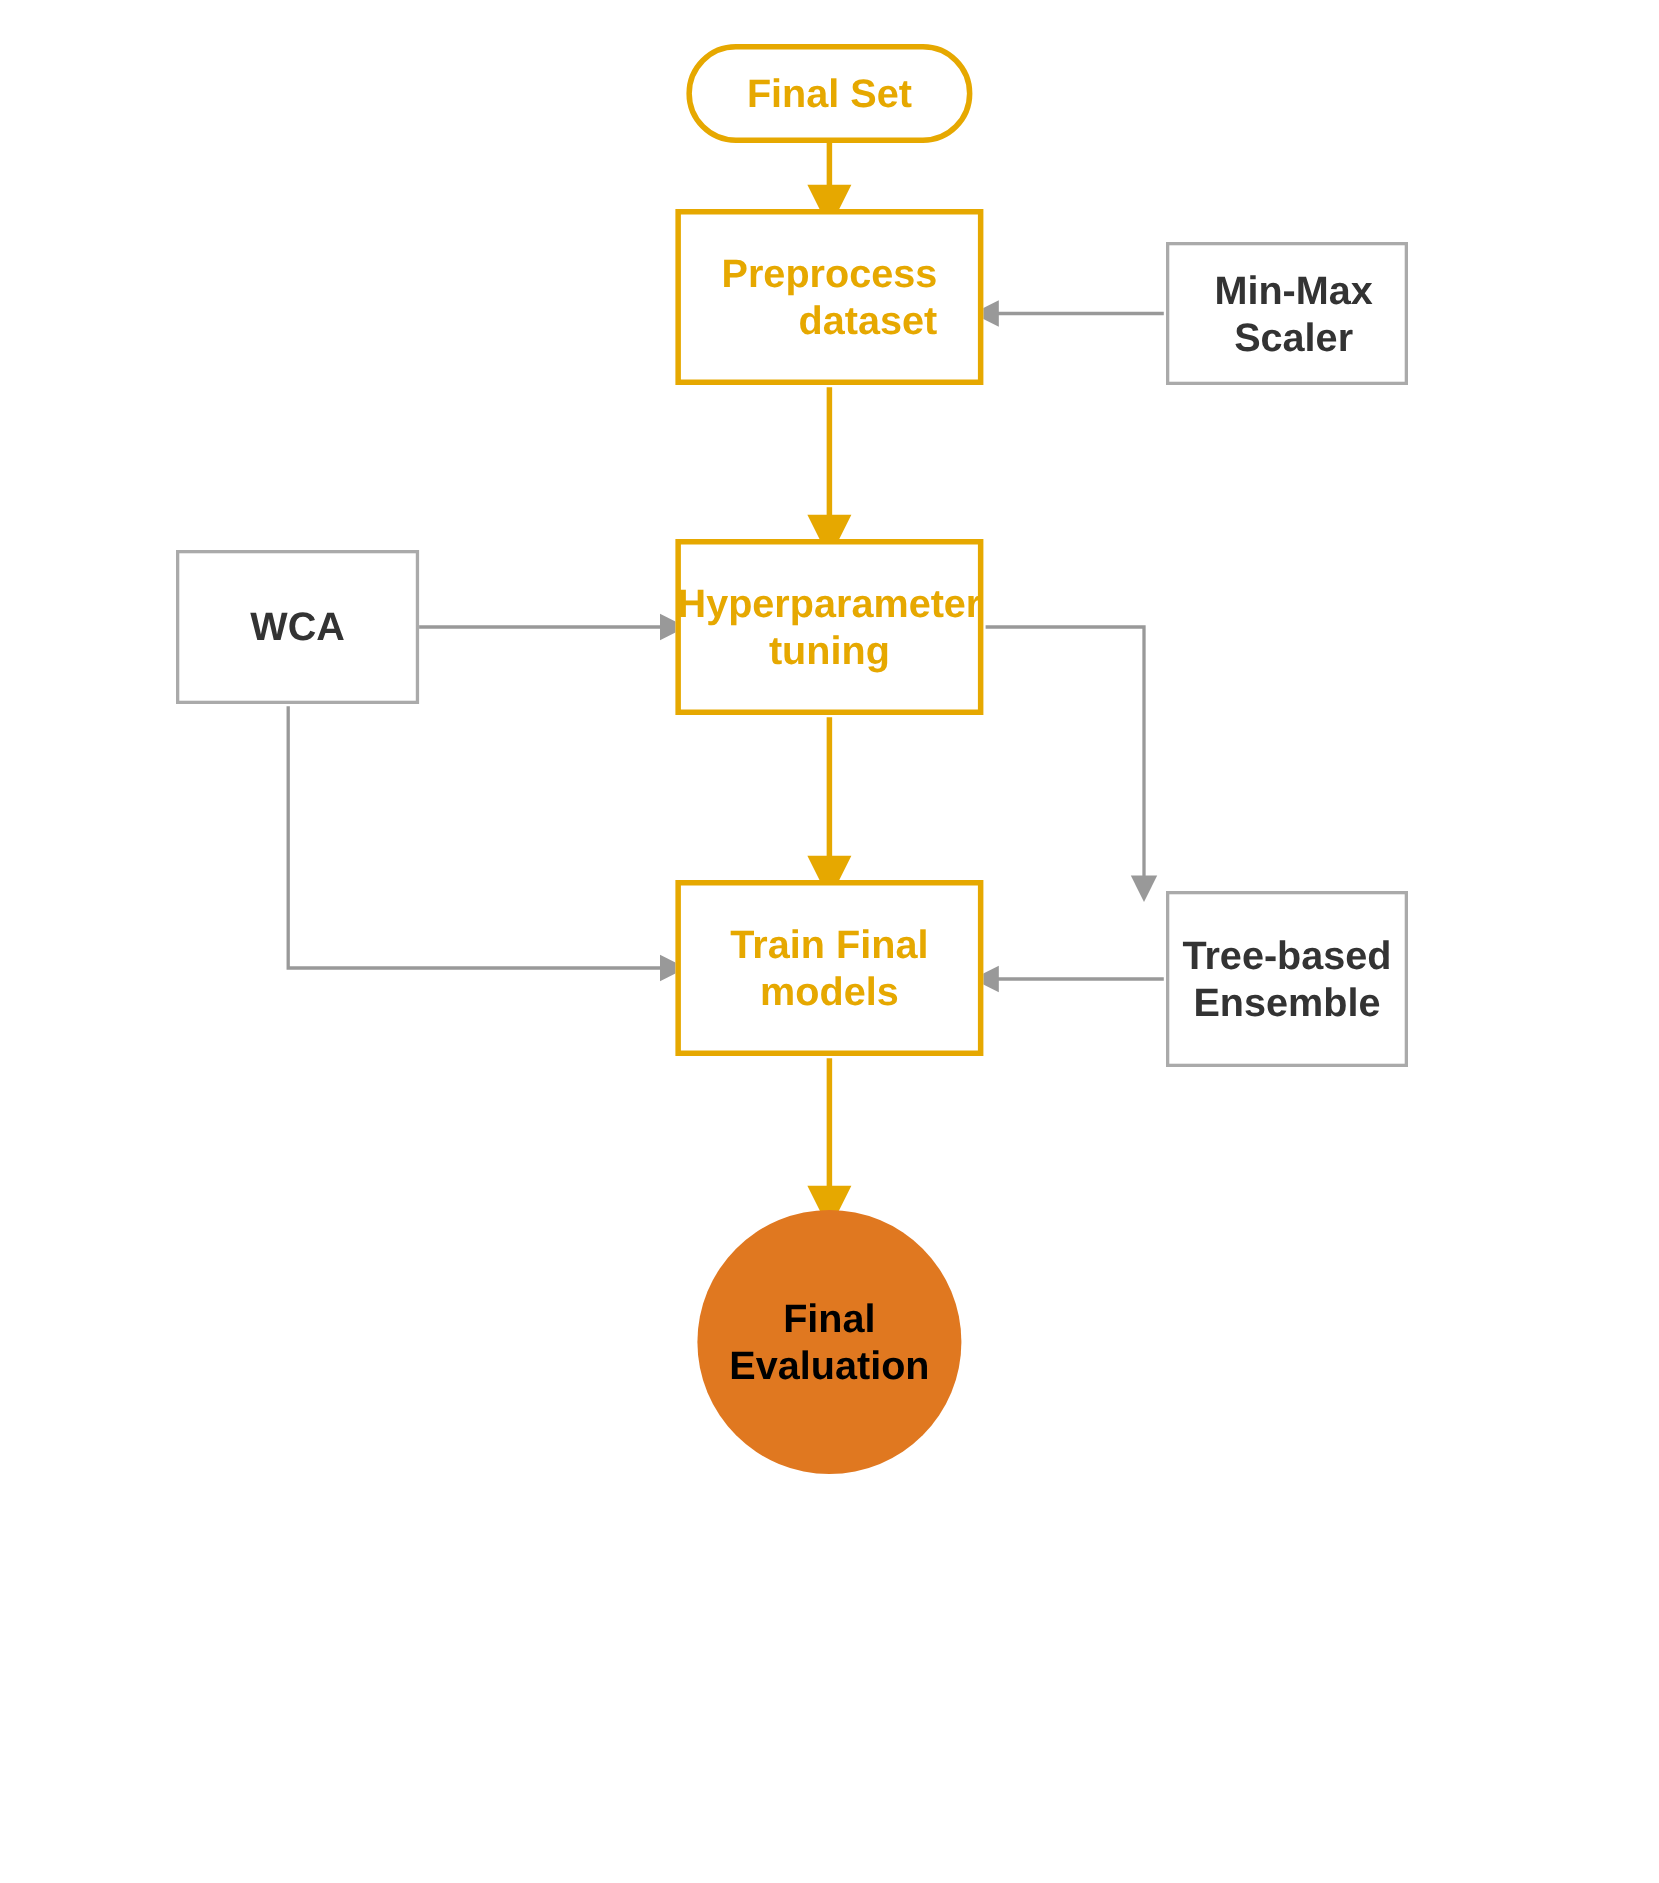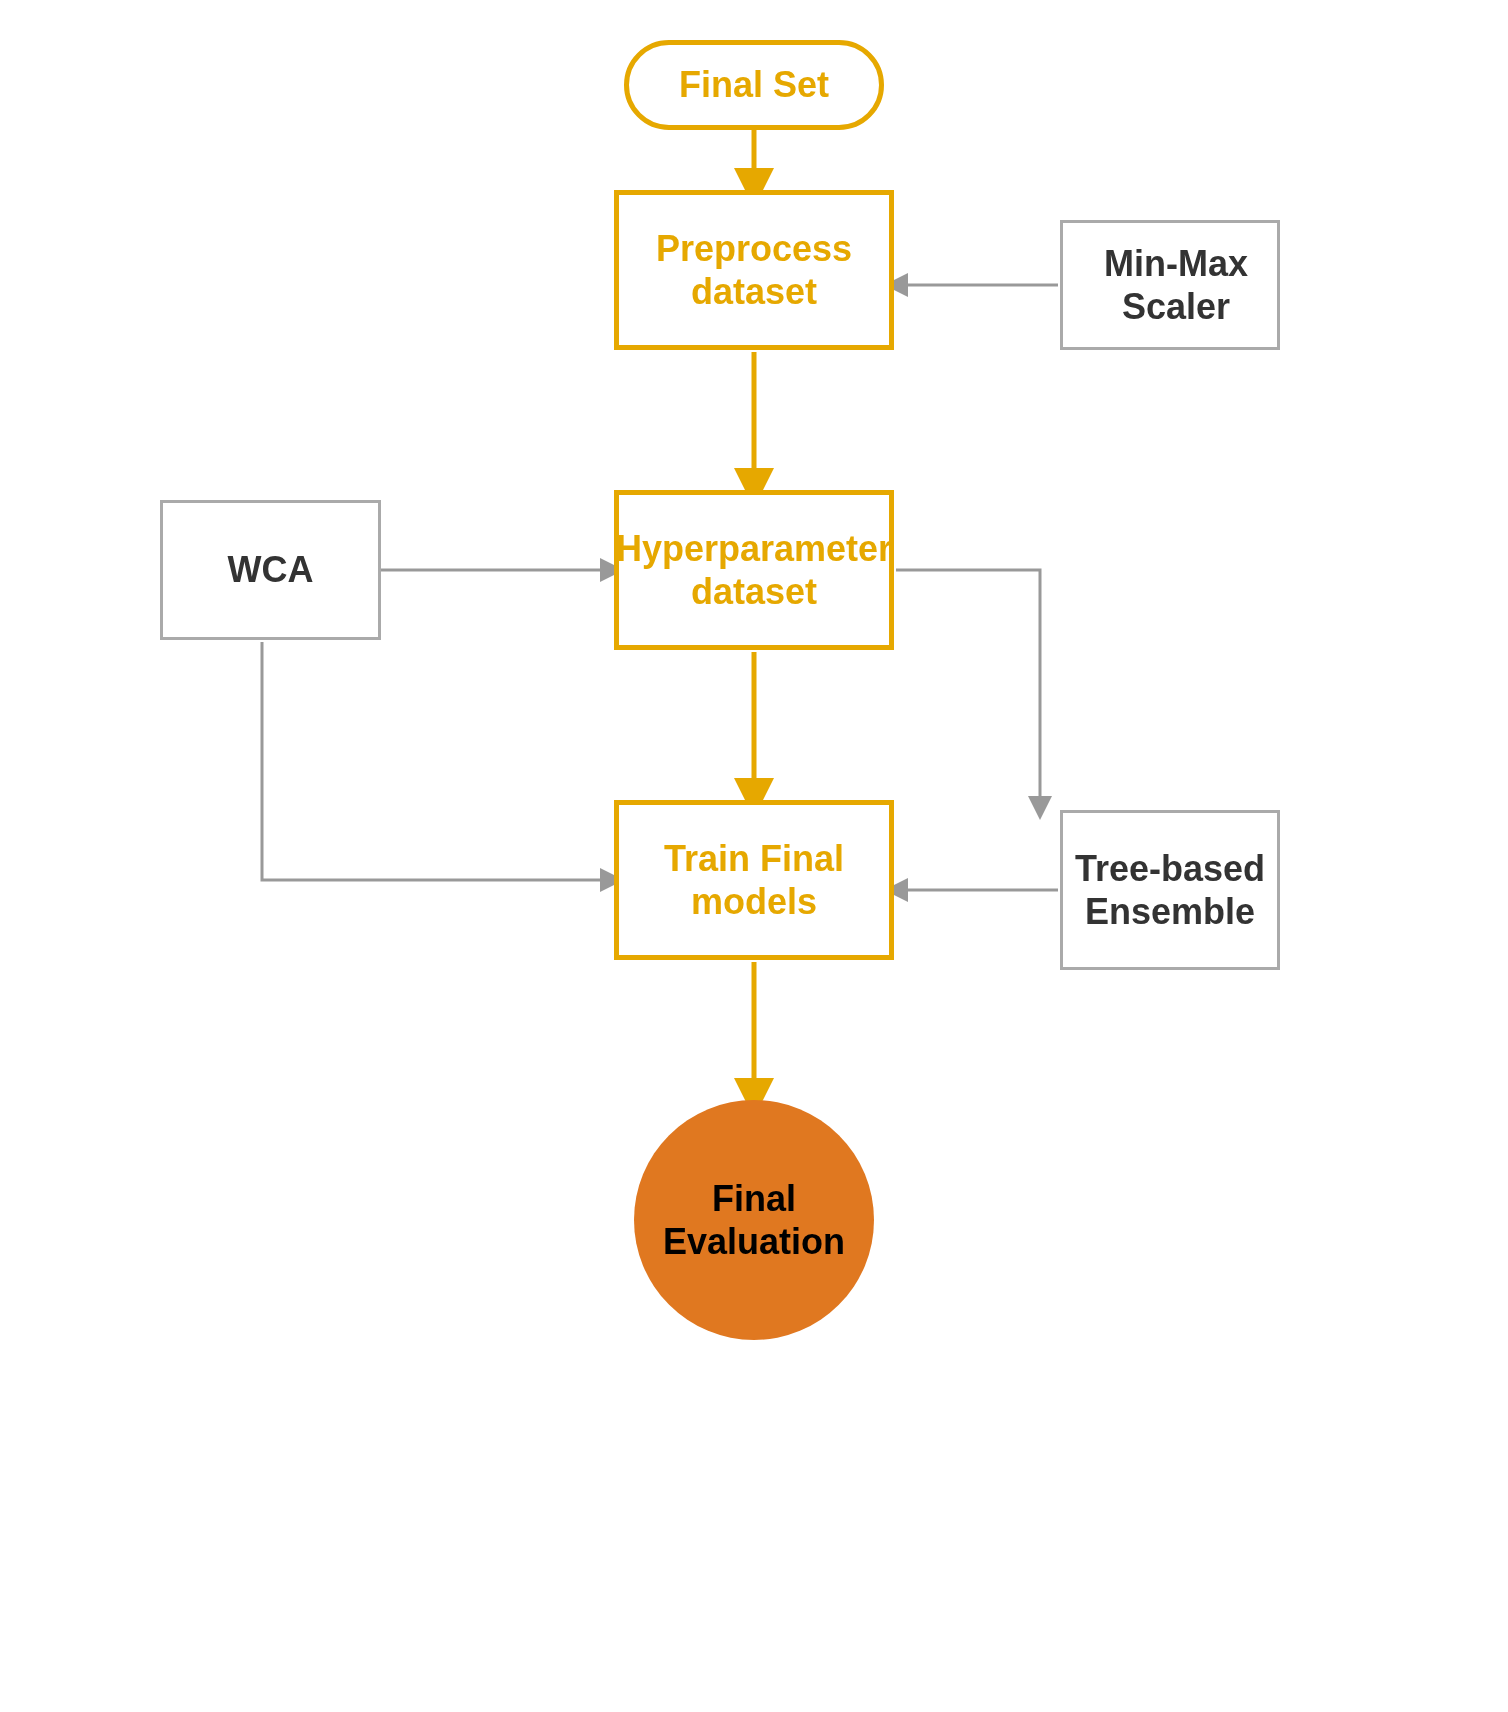--- a/index.html
+++ b/index.html
@@ -38,20 +38,21 @@
       left: 624px;
     }
 
     .node-preprocess {
       width: 280px;
       height: 160px;
       border: 5px solid #E6A800;
       background: #fff;
       top: 190px;
       left: 614px;
+      text-align: right;
     }
 
     .node-hyperparameter {
       width: 280px;
       height: 160px;
       border: 5px solid #E6A800;
       background: #fff;
       top: 490px;
       left: 614px;
     }
@@ -159,21 +160,21 @@
     <span class="node-text text-gold">Final Set</span>
   </div>
 
   <div class="node node-preprocess">
     <span class="node-text text-gold" style="white-space: pre-line;">Preprocess
 dataset</span>
   </div>
 
   <div class="node node-hyperparameter">
     <span class="node-text text-gold" style="white-space: pre-line;">Hyperparameter
-dataset</span>
+tuning</span>
   </div>
 
   <div class="node node-train">
     <span class="node-text text-gold" style="white-space: pre-line;">Train Final
 models</span>
   </div>
 
   <div class="node node-final">
     <span class="node-text text-white" style="white-space: pre-line;">Final
 Evaluation</span>

